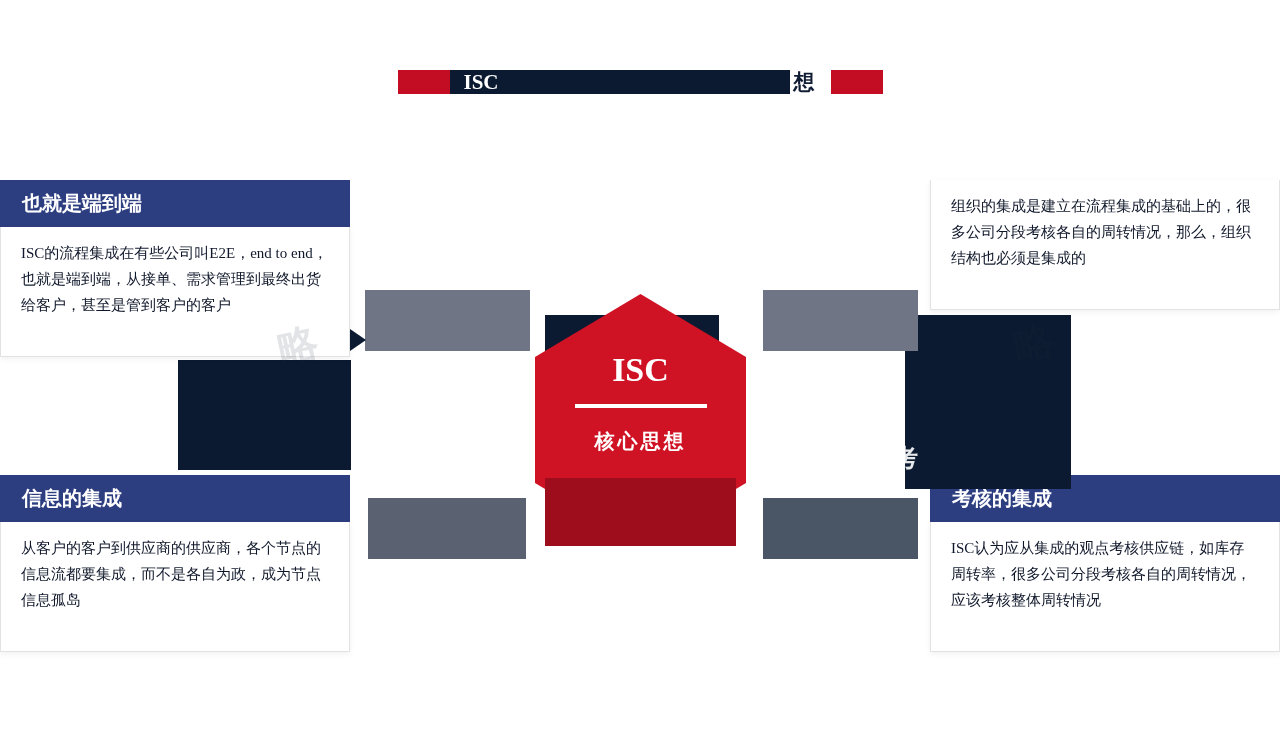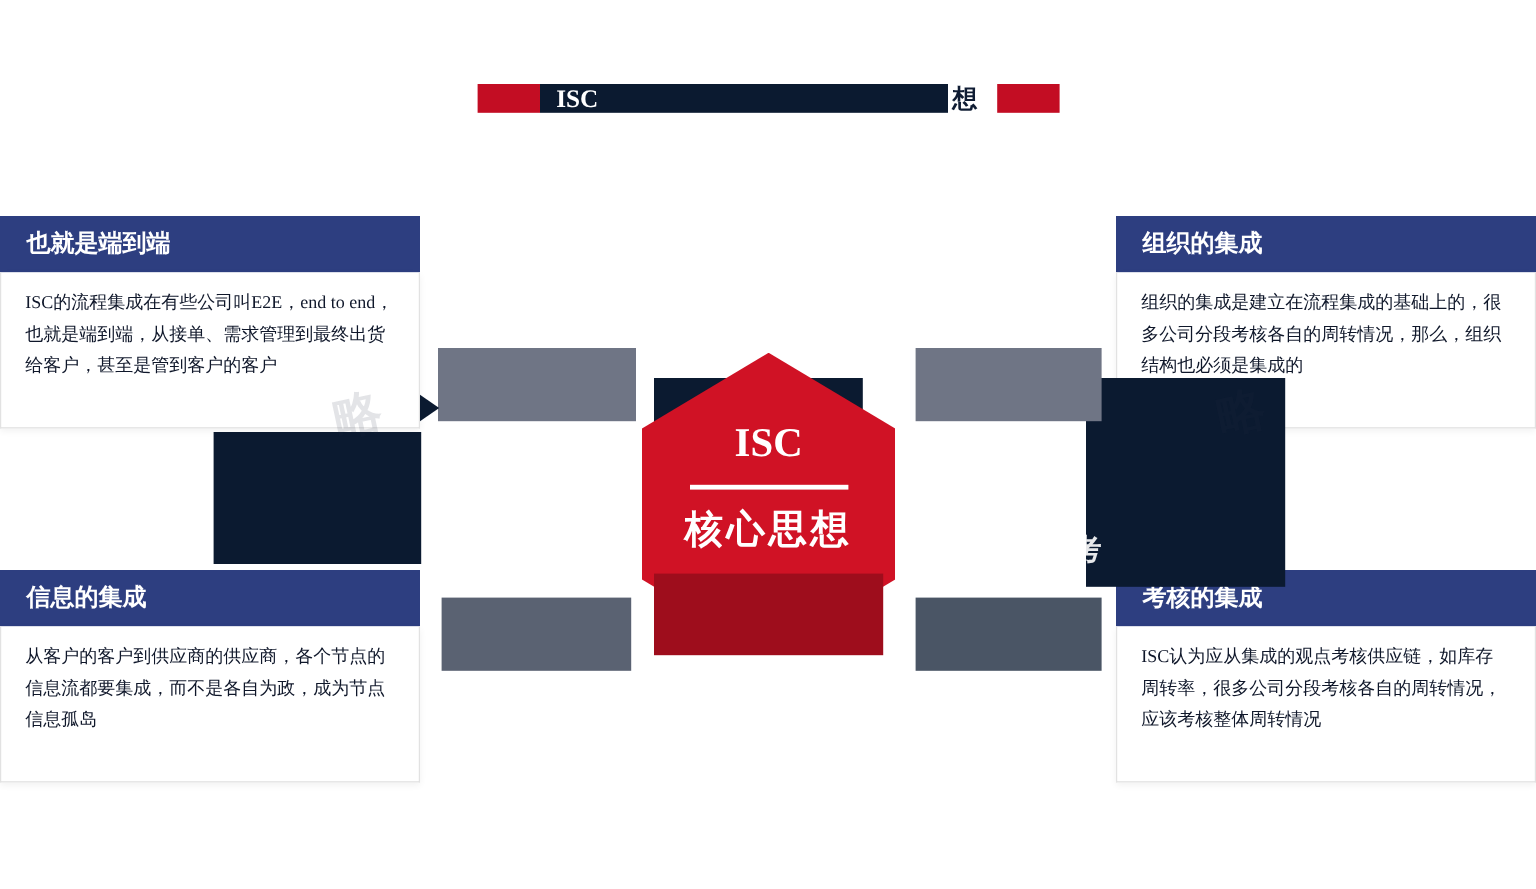--- a/index.html
+++ b/index.html
@@ -135,21 +135,21 @@
     font-size: 34px;
     font-weight: bold;
     line-height: 40px;
   }
   .hex-divider {
     width: 132px; height: 4px;
     background: #ffffff;
     margin: 14px auto 16px auto;
   }
   .hex-line2 {
-    font-size: 32px;
+    font-size: 20px;
     font-weight: bold;
     letter-spacing: 3px;
     line-height: 34px;
   }
 
   
   .watermark {
     position: absolute;
     z-index: 9;
     font-size: 40px;
@@ -192,21 +192,20 @@
   <div class="gray-block gray-br"></div>
 
   <div class="arrow-right"></div>
 
   <div class="card card-tl">
     <div class="card-header">也就是端到端</div>
     <div class="card-body">ISC的流程集成在有些公司叫E2E，end to end，也就是端到端，从接单、需求管理到最终出货给客户，甚至是管到客户的客户</div>
   </div>
 
   <div class="card card-tr">
-    <div class="card-header">组织的集成</div>
     <div class="card-body">组织的集成是建立在流程集成的基础上的，很多公司分段考核各自的周转情况，那么，组织结构也必须是集成的</div>
   </div>
 
   <div class="card card-br">
     <div class="card-header">考核的集成</div>
     <div class="card-body">ISC认为应从集成的观点考核供应链，如库存周转率，很多公司分段考核各自的周转情况，应该考核整体周转情况</div>
   </div>
 
   <div class="card card-bl">
     <div class="card-header">信息的集成</div>

